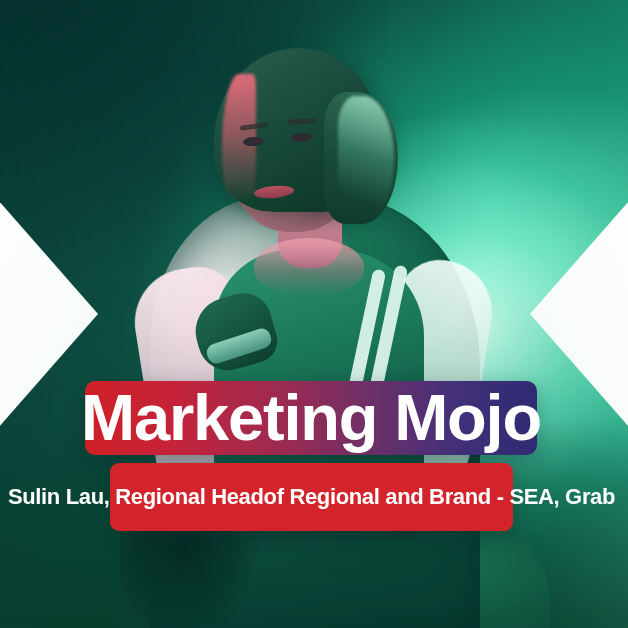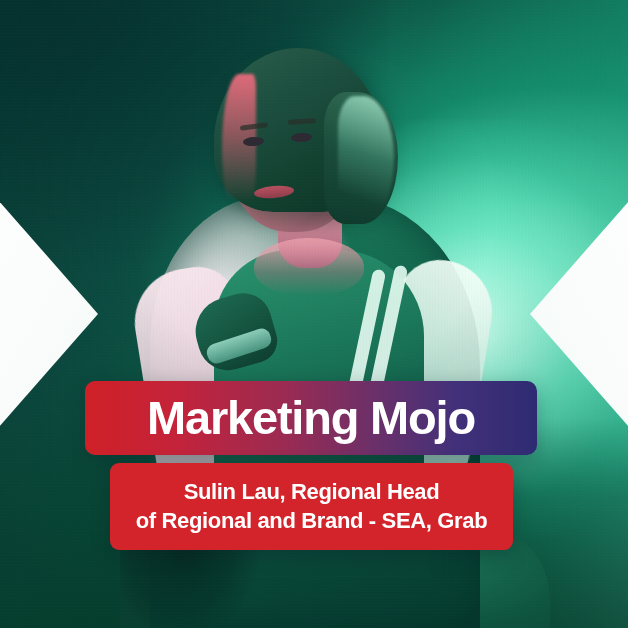--- a/index.html
+++ b/index.html
@@ -255,38 +255,38 @@
     width: 452px; height: 74px;
     border-radius: 10px;
     background: linear-gradient(90deg, #cf2027 0%, #c4233a 20%, #9b2b52 44%, #6b3069 64%, #42307a 82%, #2e2b72 100%);
     box-shadow: 0 6px 20px rgba(10,30,40,0.28);
     display: flex;
     align-items: center;
     justify-content: center;
   }
   .title-text {
     color: #ffffff;
-    font-size: 47px;
+    font-size: 65px;
     font-weight: 700;
     letter-spacing: -1.2px;
     line-height: 1;
     white-space: nowrap;
     font-family: "Liberation Sans", sans-serif;
     transform: translateY(-1px);
   }
 
   .subtitle-banner {
     position: absolute;
     left: 110px; top: 463px;
-    width: 403px; height: 87px;
+    width: 403px; height: 68px;
     border-radius: 9px;
     background: #d4242b;
     box-shadow: 0 6px 18px rgba(10,30,40,0.26);
     display: flex;
-    flex-direction: column;
+    flex-direction: row;
     align-items: center;
     justify-content: center;
   }
   .subtitle-line {
     color: #ffffff;
     font-size: 22px;
     font-weight: 700;
     line-height: 1.28;
     letter-spacing: -0.35px;
     white-space: nowrap;

